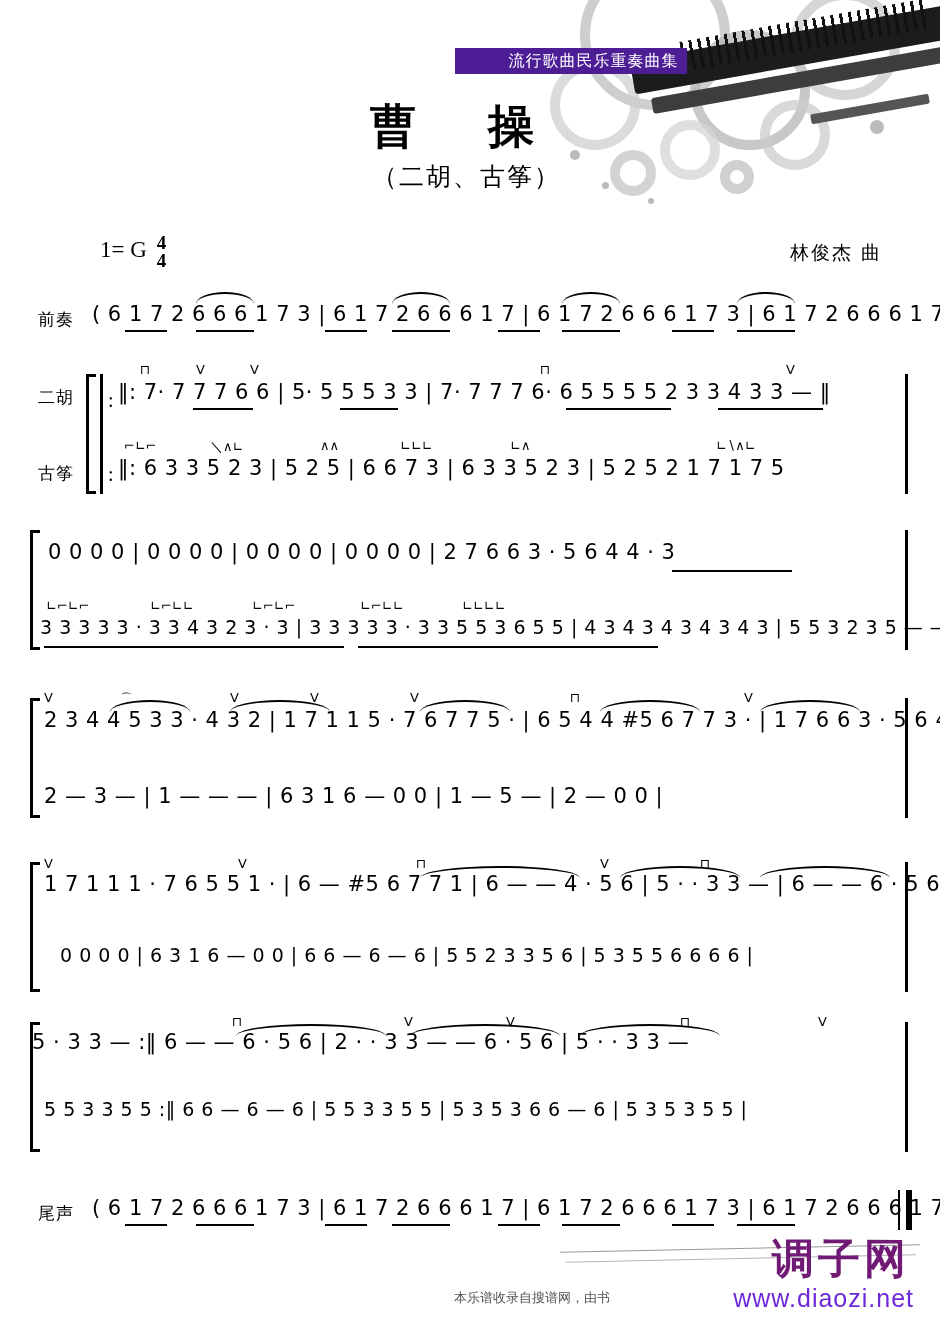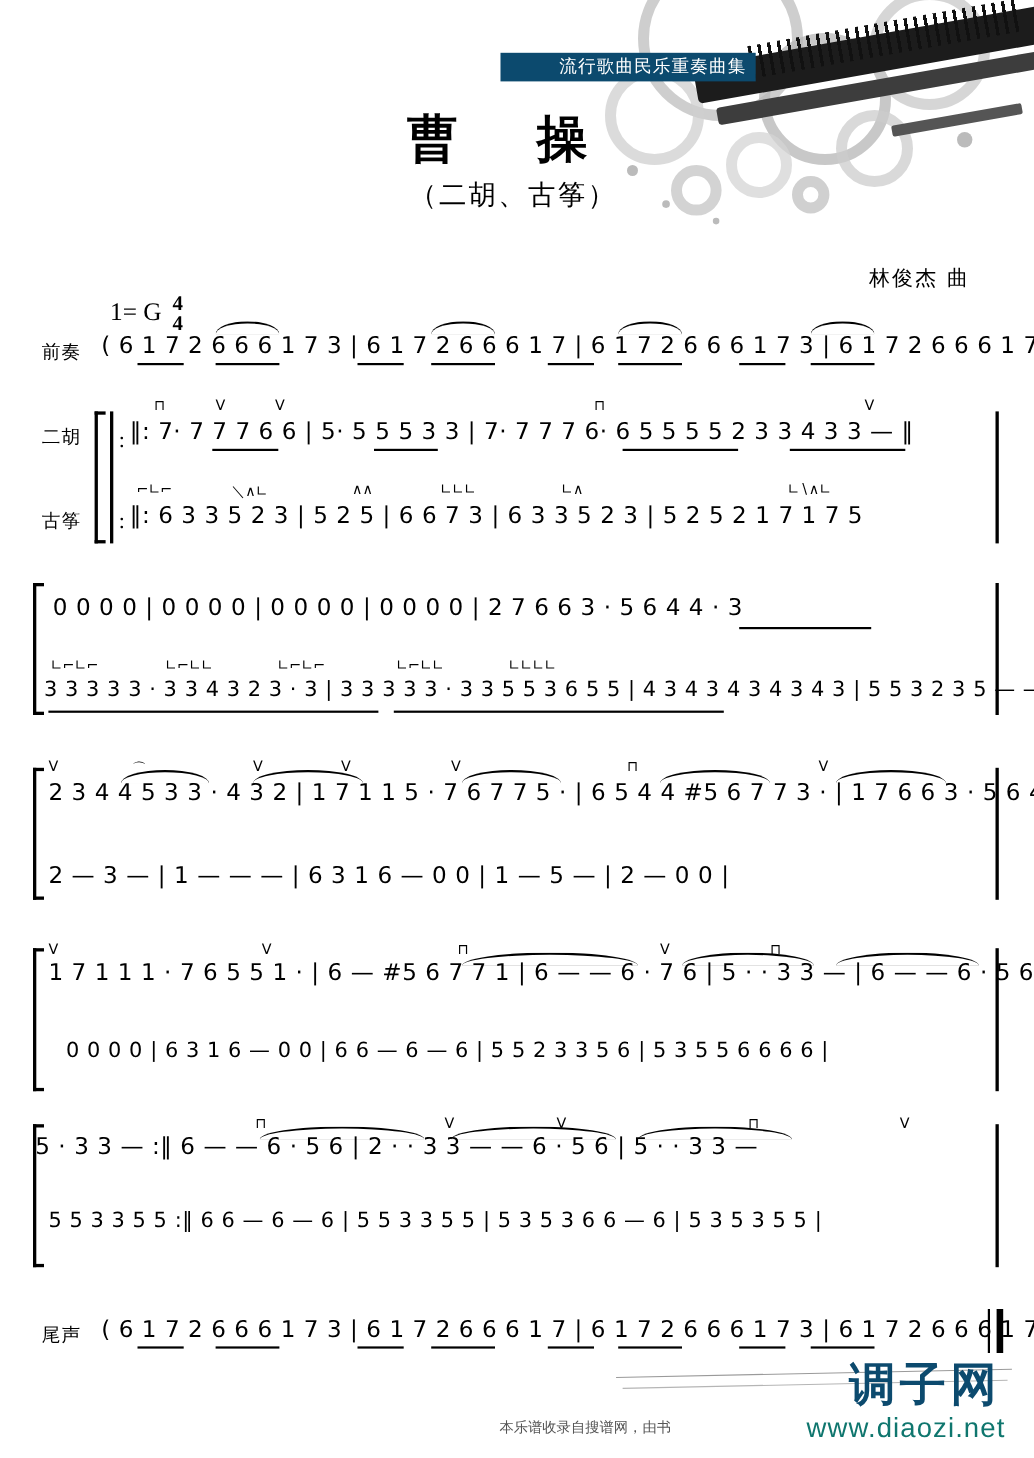--- a/index.html
+++ b/index.html
@@ -51,21 +51,21 @@
   }
   .art-dot {
     position: absolute; border-radius: 50%; background: #bbb;
   }
 
   
   .collection-label {
     position: absolute;
     top: 48px; left: 455px;
     width: 232px; height: 26px;
-    background: #0c4a6e;
+    background: #4c1d95;
     color: #fff;
     font-family: Liberation Serif, serif;
     font-size: 16px;
     letter-spacing: 1px;
     text-align: center;
     line-height: 26px;
     padding-left: 45px;
   }
   .song-title {
     position: absolute;
@@ -85,21 +85,20 @@
 
   
   .key-sig {
     position: absolute;
     top: 232px; left: 100px;
     font-size: 23px;
     font-family: "Liberation Serif", serif;
     display: flex;
     align-items: center;
     gap: 6px;
-    margin-top: 34px;
   }
   .meter {
     display: inline-flex;
     flex-direction: column;
     line-height: .95;
     font-size: 19px;
     font-weight: bold;
     text-align: center;
     margin-left: 4px;
     transform: translateY(2px);
@@ -165,29 +164,29 @@
     font-family: "DejaVu Sans", sans-serif;
     font-size: 13px;
   }
 
   
   .footer-brand {
     position: absolute;
     right: 30px; bottom: 38px;
     font-size: 42px;
     letter-spacing: 4px;
-    color: #0c4a6e;
+    color: #701a75;
     font-family: "DejaVu Sans", sans-serif;
     font-weight: bold;
   }
   .footer-url {
     position: absolute;
     right: 26px; bottom: 12px;
     font-size: 25px;
-    color: #0f766e;
+    color: #6d28d9;
     font-family: "Liberation Sans", sans-serif;
     letter-spacing: 1px;
   }
   .footer-note {
     position: absolute;
     right: 330px; bottom: 18px;
     font-size: 13px;
     color: #555;
     font-family: "DejaVu Sans", sans-serif;
   }
@@ -305,21 +304,21 @@
   <div class="mark" style="top:690px;left:570px">⊓</div>
   <div class="mark" style="top:690px;left:744px">Ⅴ</div>
   <div class="slur" style="top:700px;left:110px;width:80px"></div>
   <div class="slur" style="top:700px;left:230px;width:100px"></div>
   <div class="slur" style="top:700px;left:420px;width:90px"></div>
   <div class="slur" style="top:700px;left:600px;width:100px"></div>
   <div class="slur" style="top:700px;left:760px;width:100px"></div>
   <div class="vrule" style="top:698px;left:905px;height:120px;width:3px"></div>
 
   <div class="brace" style="top:862px;left:30px;height:130px"></div>
-  <div class="sysline notes" style="top:872px;left:44px">1 7 1 1 1 · 7 6 5 5 1 · | 6  —  #5 6 7 7 1 | 6  —  —  6 · 7 6 | 5 ·  ·  3 3  —  | 6  —  —  6 · 5 6</div>
+  <div class="sysline notes" style="top:872px;left:44px">1 7 1 1 1 · 7 6 5 5 1 · | 6  —  #5 6 7 7 1 | 6  —  —  4 · 5 6 | 5 ·  ·  3 3  —  | 6  —  —  6 · 5 6</div>
   <div class="sysline notes small" style="top:944px;left:60px">0  0  0  0 | 6 3 1 6  —  0  0 | 6 6  — 6  — 6 | 5 5 2 3 3 5 6 | 5 3 5 5 6 6 6 6 |</div>
   <div class="mark" style="top:856px;left:44px">Ⅴ</div>
   <div class="mark" style="top:856px;left:238px">Ⅴ</div>
   <div class="mark" style="top:856px;left:416px">⊓</div>
   <div class="mark" style="top:856px;left:600px">Ⅴ</div>
   <div class="mark" style="top:856px;left:700px">⊓</div>
   <div class="slur" style="top:866px;left:420px;width:160px"></div>
   <div class="slur" style="top:866px;left:620px;width:120px"></div>
   <div class="slur" style="top:866px;left:760px;width:130px"></div>
   <div class="vrule" style="top:862px;left:905px;height:130px;width:3px"></div>

